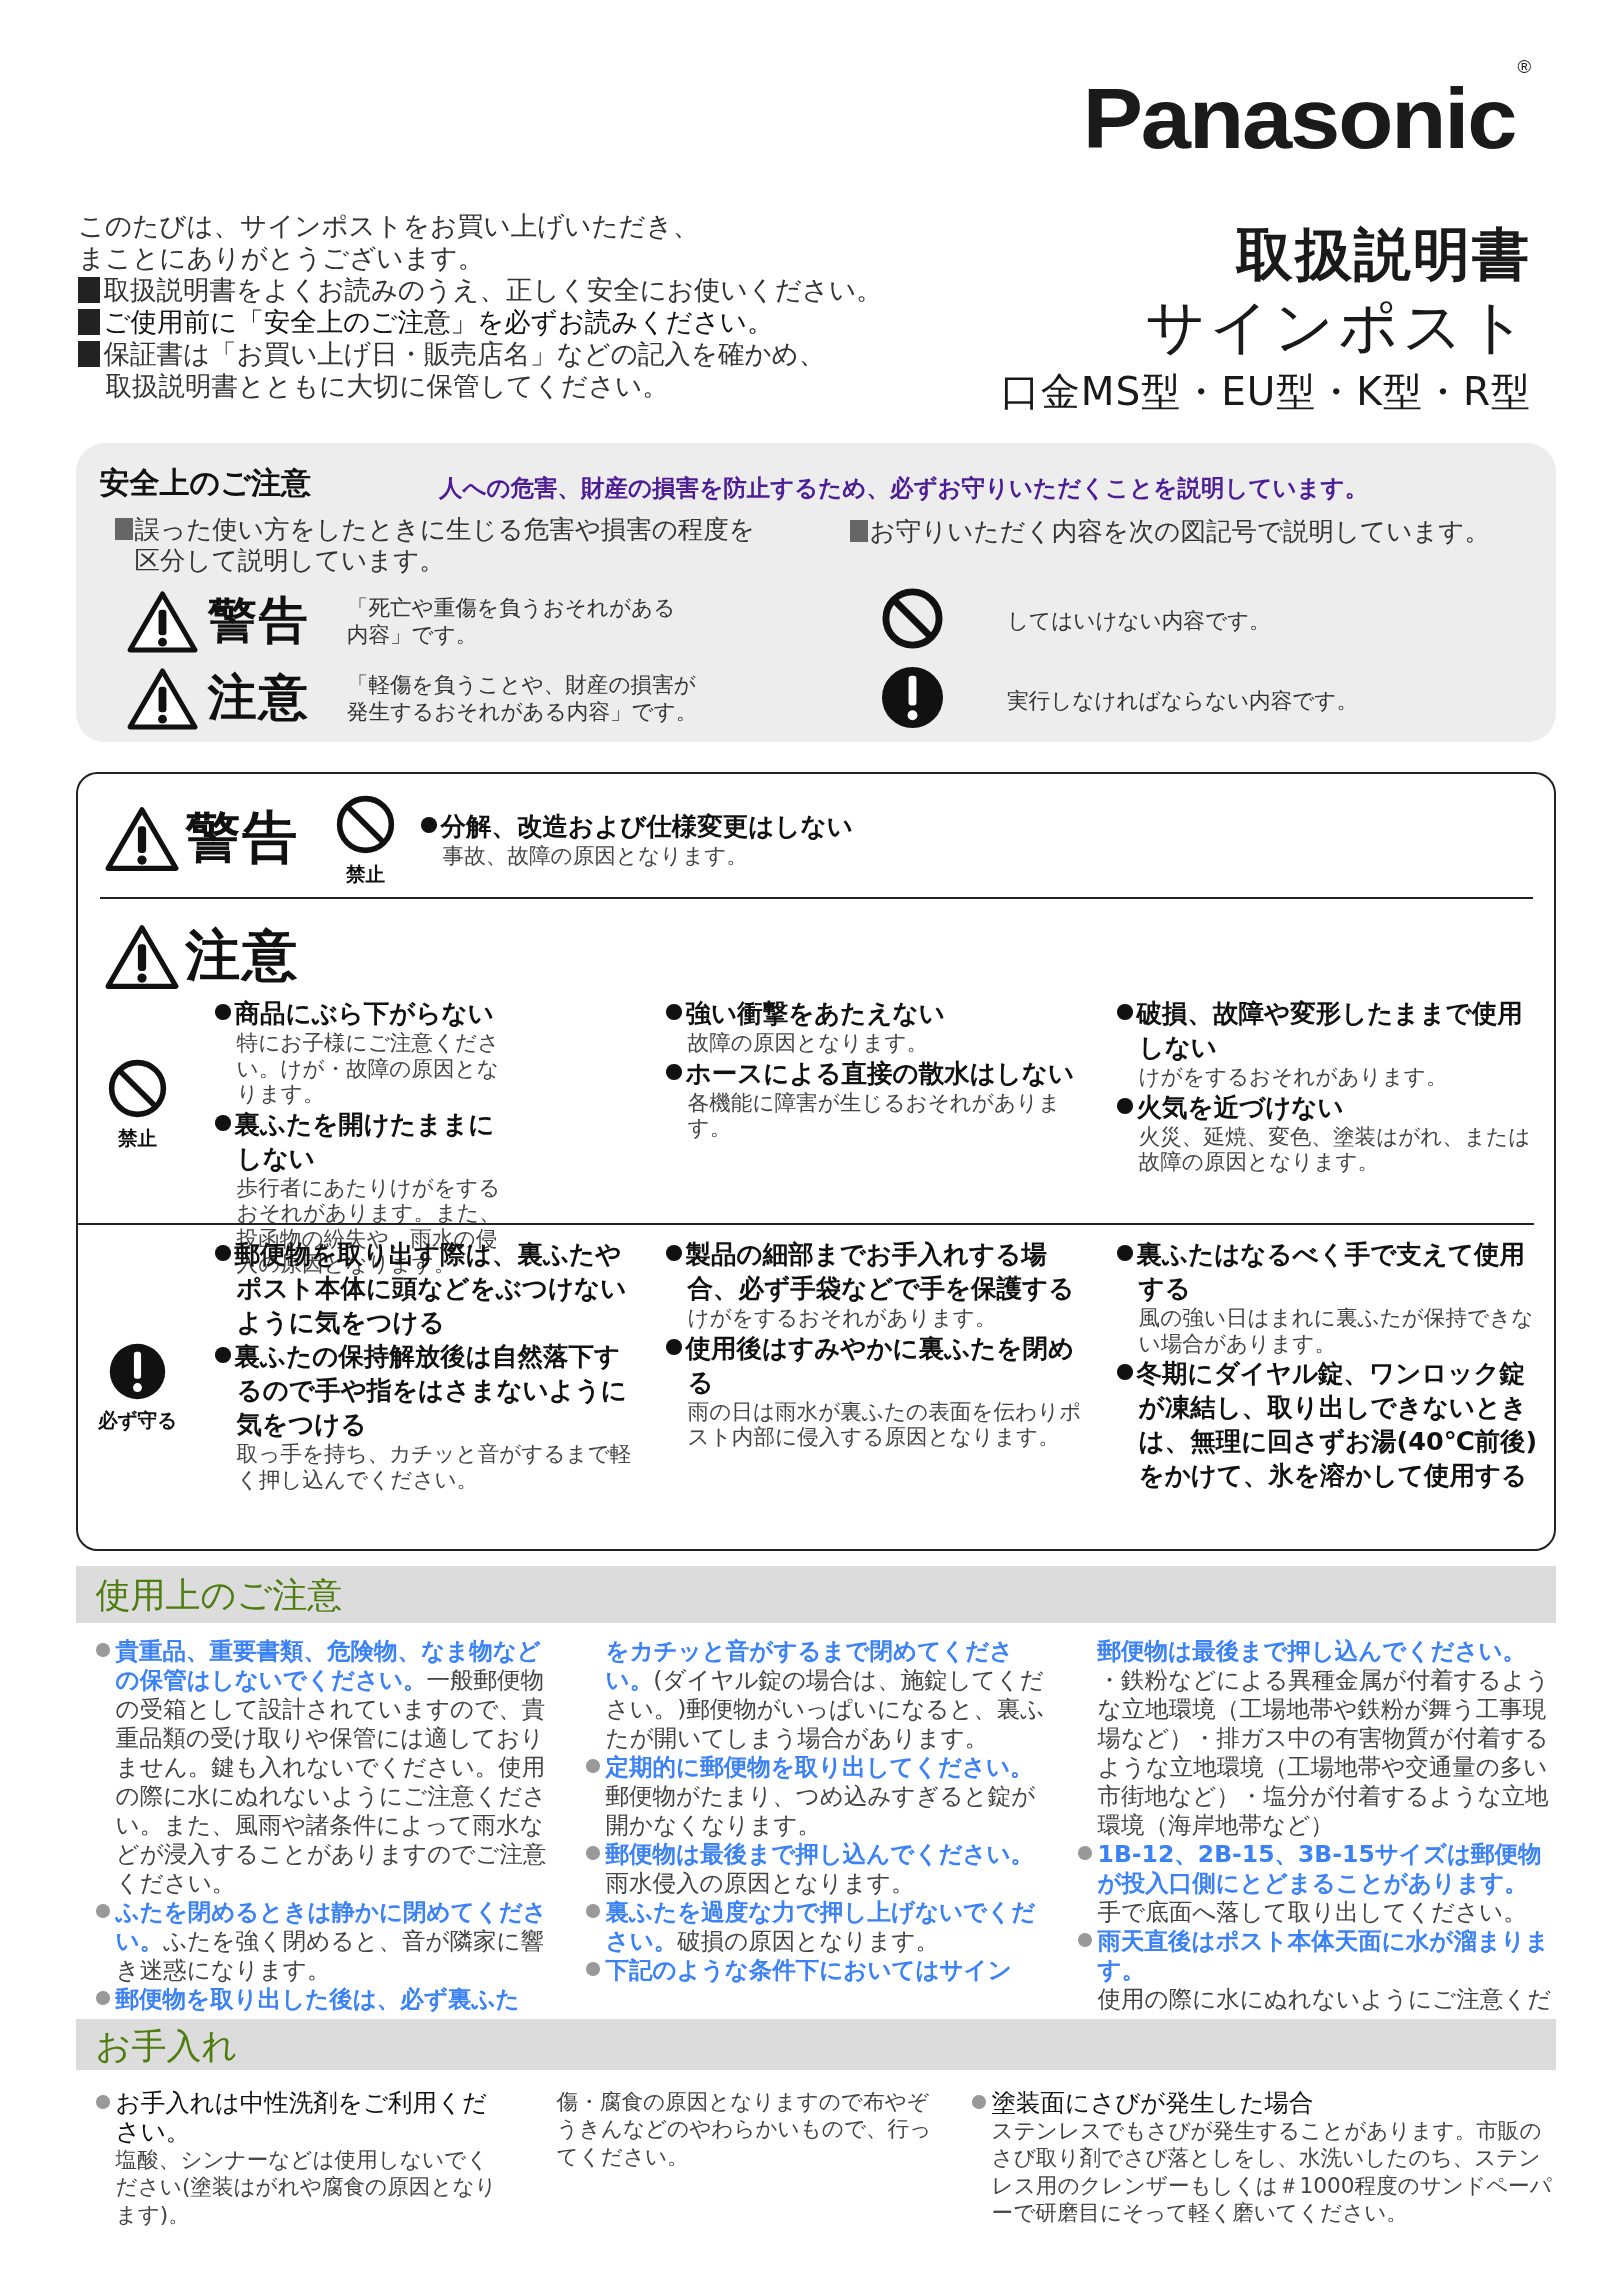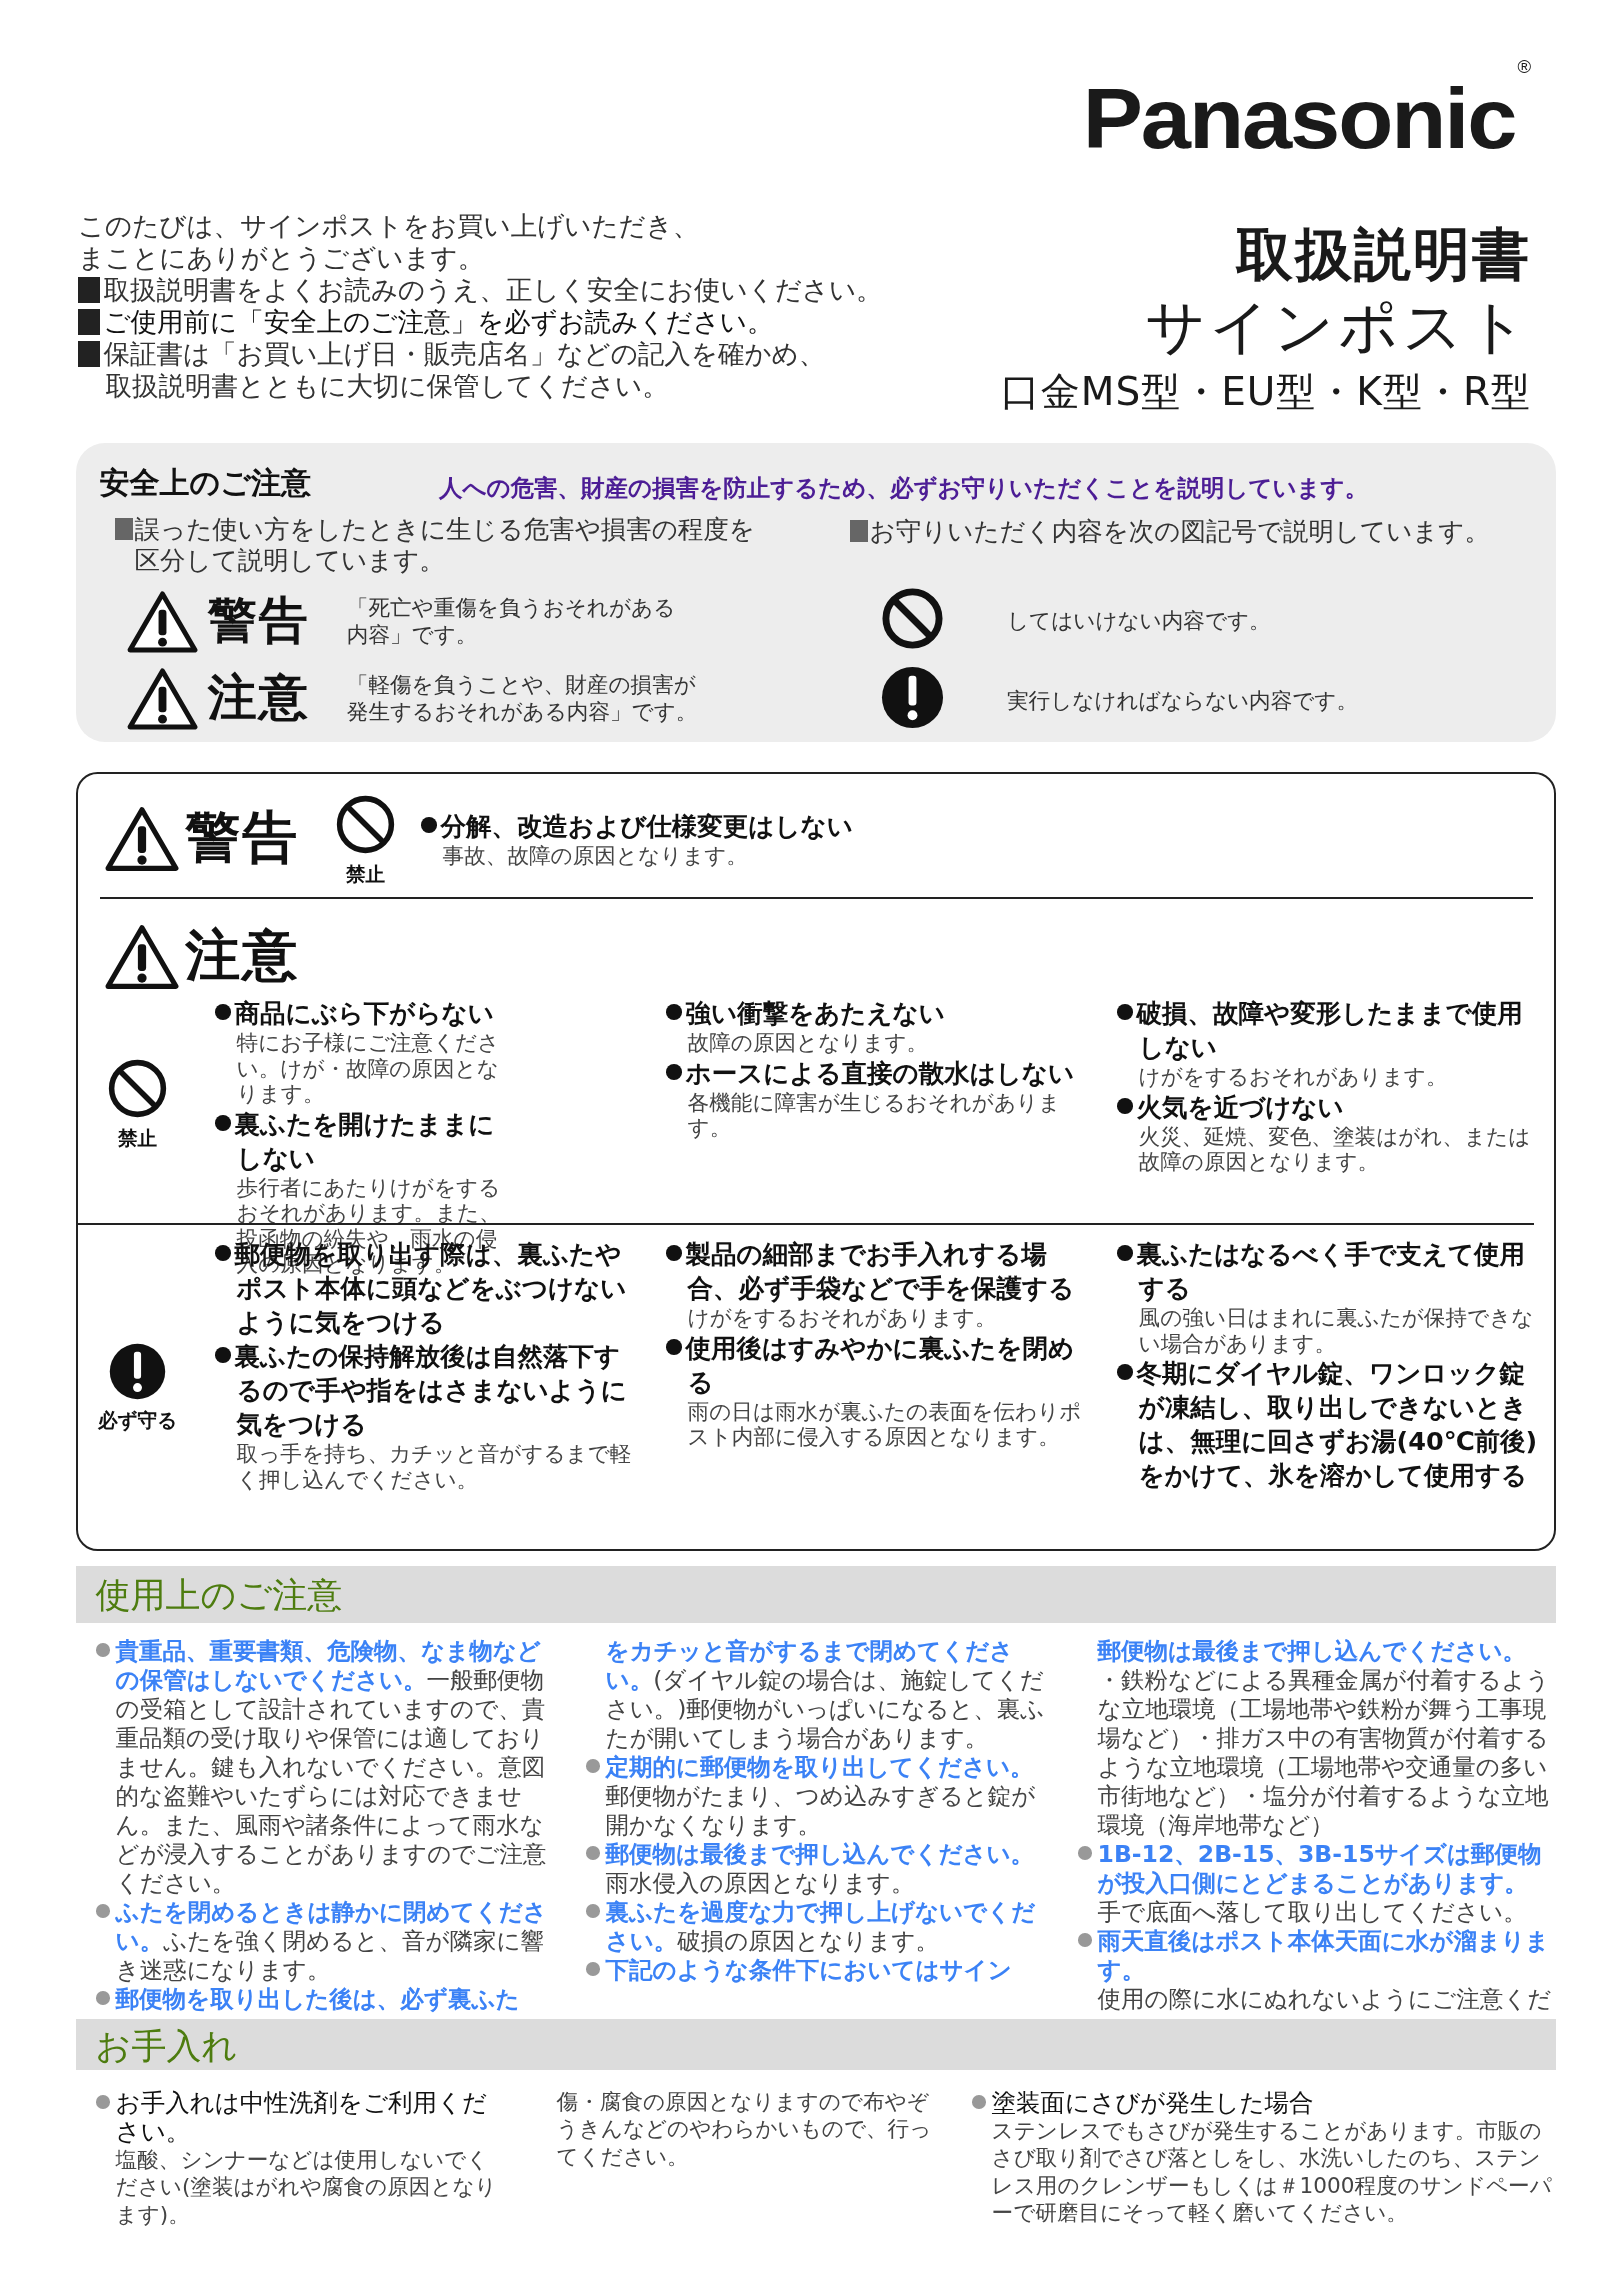--- a/index.html
+++ b/index.html
@@ -211,21 +211,21 @@
     <div class="item-body">風の強い日はまれに裏ふたが保持できない場合があります。</div>
     <div class="item-head"><span class="dot"></span><span>冬期にダイヤル錠、ワンロック錠が凍結し、取り出しできないときは、無理に回さずお湯(40℃前後)をかけて、氷を溶かして使用する</span></div>
   </div>
 </div>
 
 <div class="section-bar" style="top:1566px;">
     <span>使用上のご注意</span>
   </div>
 
 <div class="usage-col" style="left:96px; top:1637px; width:451px;">
-  <div class="ub"><span class="gdot"></span><span class="b">貴重品、重要書類、危険物、なま物などの保管はしないでください。</span><span>一般郵便物の受箱として設計されていますので、貴重品類の受け取りや保管には適しておりません。鍵も入れないでください。意図的な盗難やいたずらには対応できません。また、風雨や諸条件によって雨水などが浸入することがありますのでご注意ください。</span></div>
+  <div class="ub"><span class="gdot"></span><span class="b">貴重品、重要書類、危険物、なま物などの保管はしないでください。</span><span>一般郵便物の受箱として設計されていますので、貴重品類の受け取りや保管には適しておりません。鍵も入れないでください。使用の際に水にぬれないようにご注意ください。また、風雨や諸条件によって雨水などが浸入することがありますのでご注意ください。</span></div>
   <div class="ub"><span class="gdot"></span><span class="b">ふたを閉めるときは静かに閉めてください。</span><span>ふたを強く閉めると、音が隣家に響き迷惑になります。</span></div>
   <div class="ub"><span class="gdot"></span><span class="b">郵便物を取り出した後は、必ず裏ふた</span></div>
 </div>
 
 <div class="usage-col" style="left:586px; top:1637px; width:461px;">
   <div class="cont"><span class="b">をカチッと音がするまで閉めてください。</span><span>(ダイヤル錠の場合は、施錠してください。)郵便物がいっぱいになると、裏ふたが開いてしまう場合があります。</span></div>
   <div class="ub"><span class="gdot"></span><span class="b">定期的に郵便物を取り出してください。</span><br><span>郵便物がたまり、つめ込みすぎると錠が開かなくなります。</span></div>
   <div class="ub"><span class="gdot"></span><span class="b">郵便物は最後まで押し込んでください。</span><br><span>雨水侵入の原因となります。</span></div>
   <div class="ub"><span class="gdot"></span><span class="b">裏ふたを過度な力で押し上げないでください。</span><span>破損の原因となります。</span></div>
   <div class="ub"><span class="gdot"></span><span class="b">下記のような条件下においてはサイン</span></div>

